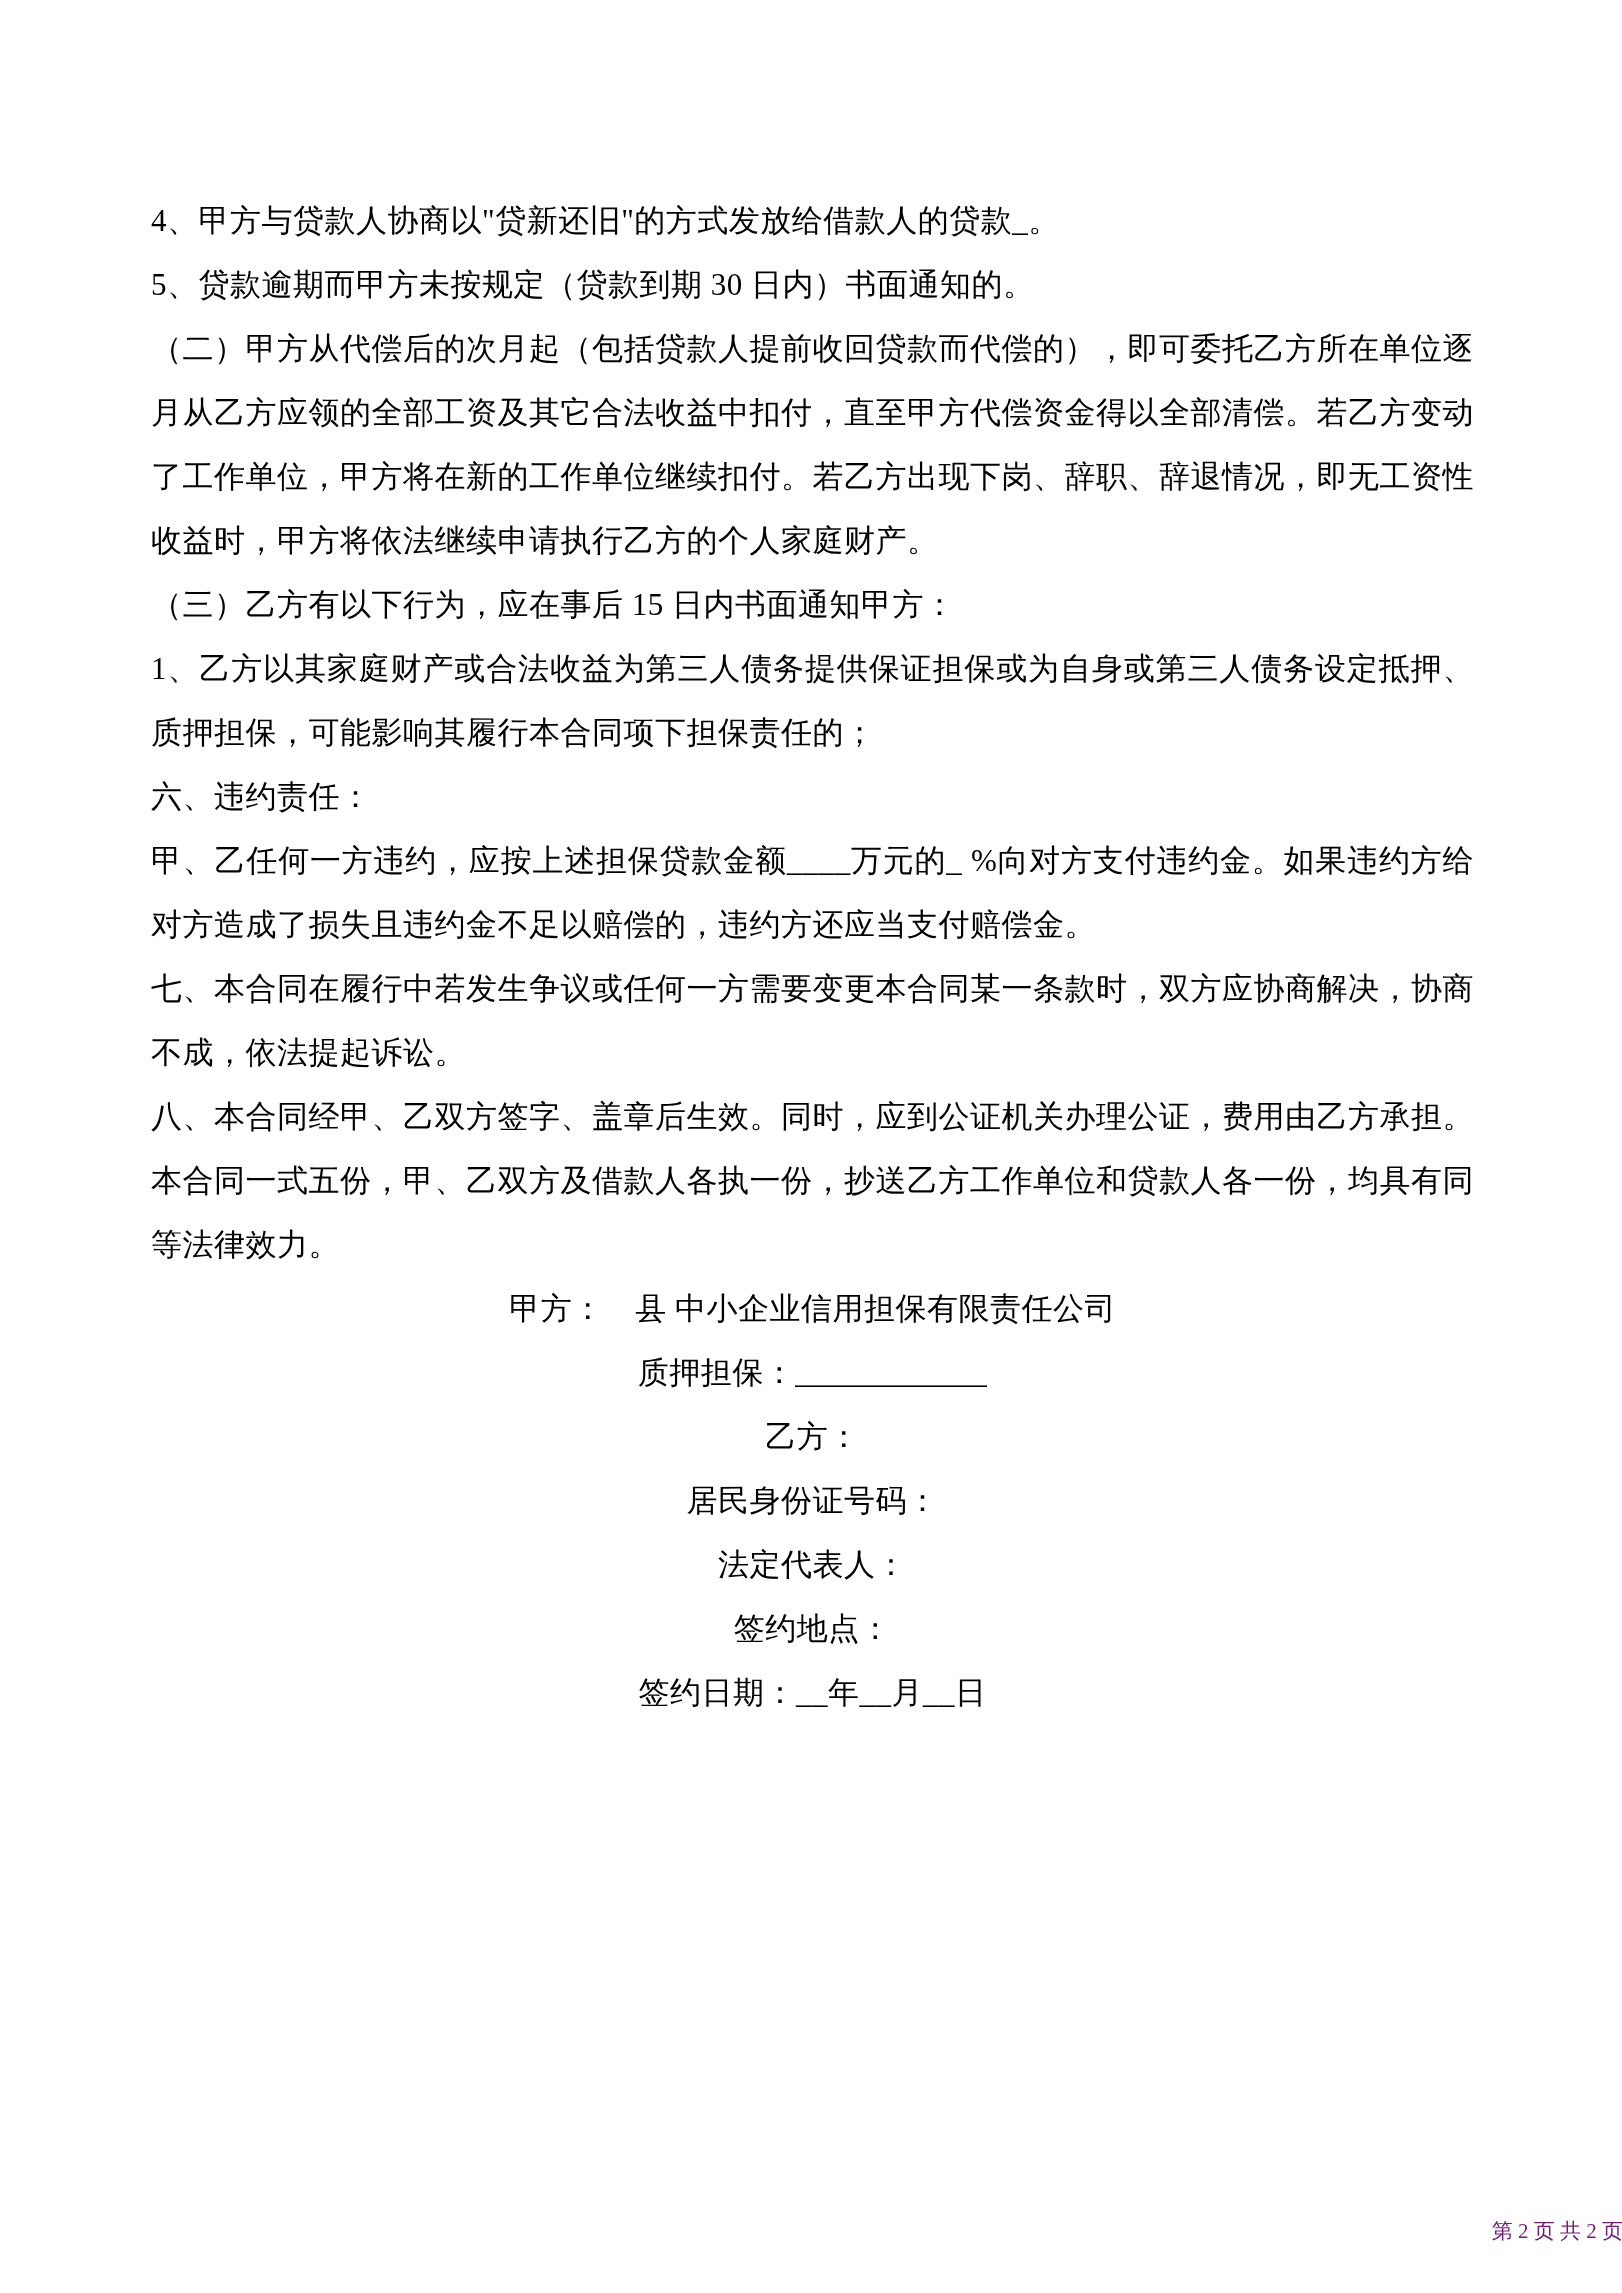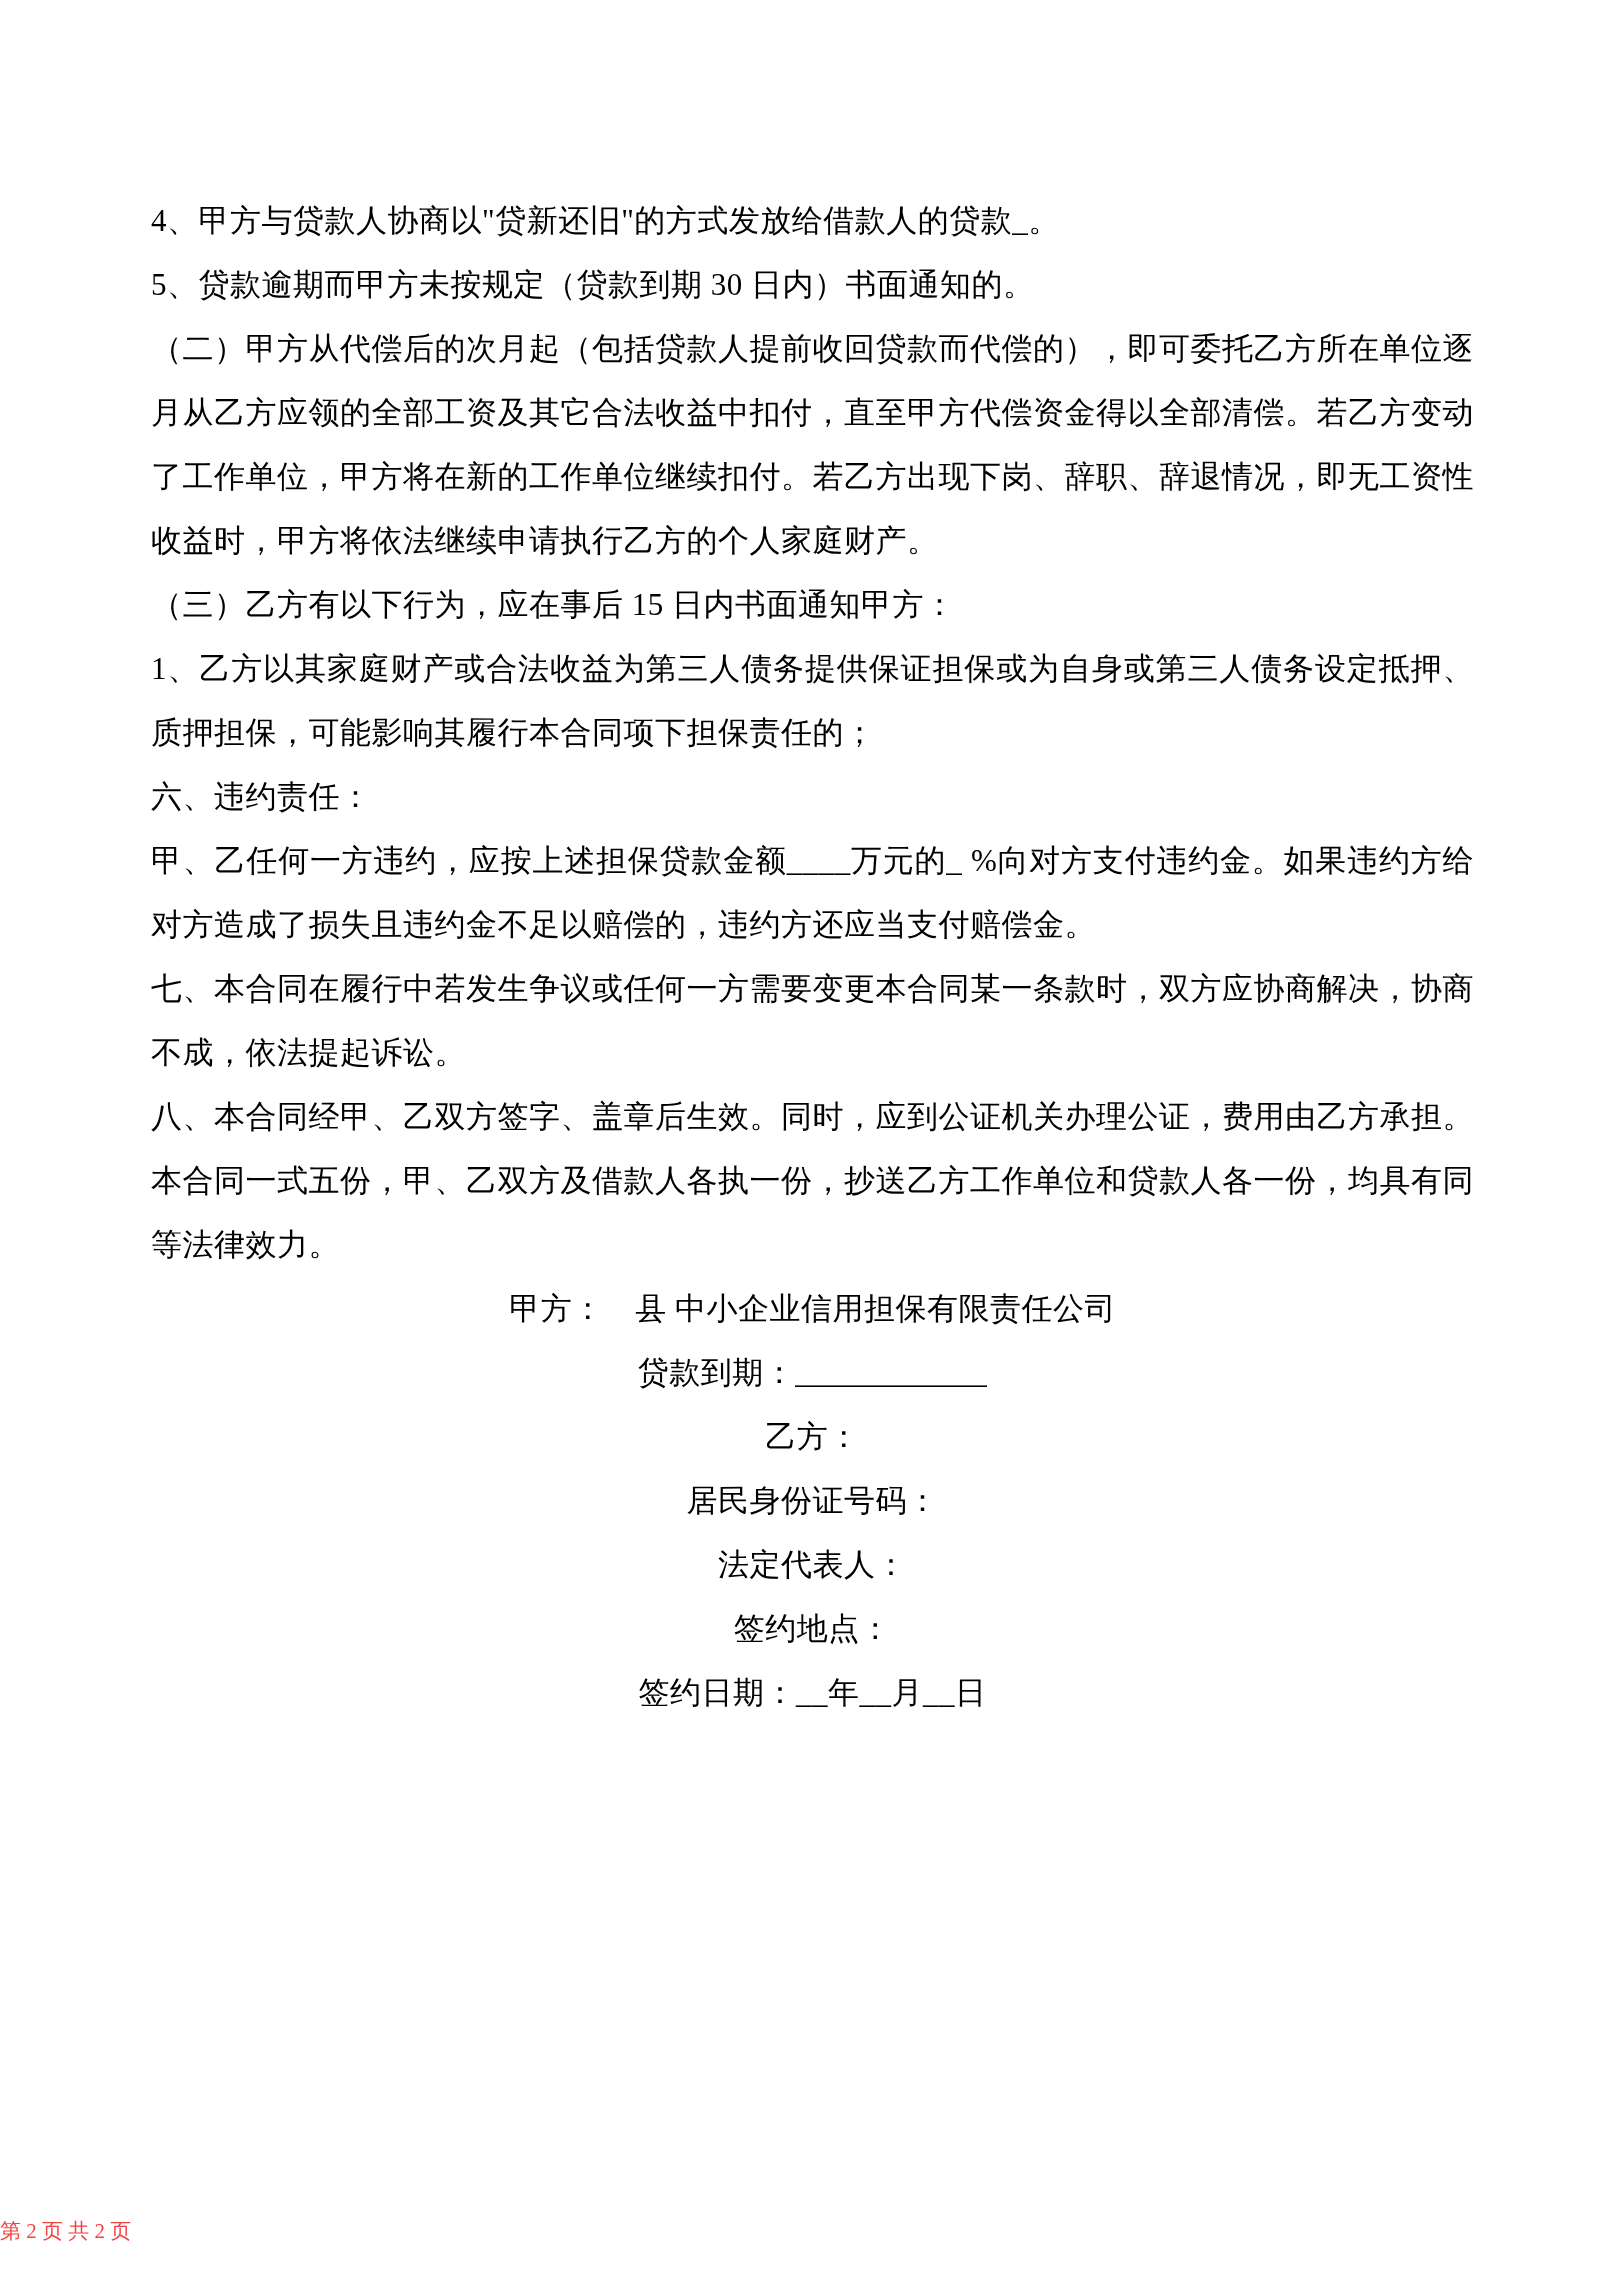--- a/index.html
+++ b/index.html
@@ -31,42 +31,42 @@
     word-break: break-all;
   }
   .para.no-justify {
     text-align: center;
   }
   .page-footer {
     position: absolute;
     top: 2218px;
     left: 0;
     width: 100%;
-    text-align: left;
+    text-align: right;
     font-size: 21px;
     line-height: 27px;
-    color: #ef4444;
+    color: #701a75;
   }
 </style>
 </head>
 <body>
 
 <div class="page">
   <div class="doc-body">
     <p class="para">4、甲方与贷款人协商以"贷新还旧"的方式发放给借款人的贷款_。</p>
     <p class="para">5、贷款逾期而甲方未按规定（贷款到期 30 日内）书面通知的。</p>
     <p class="para">（二）甲方从代偿后的次月起（包括贷款人提前收回贷款而代偿的），即可委托乙方所在单位逐月从乙方应领的全部工资及其它合法收益中扣付，直至甲方代偿资金得以全部清偿。若乙方变动了工作单位，甲方将在新的工作单位继续扣付。若乙方出现下岗、辞职、辞退情况，即无工资性收益时，甲方将依法继续申请执行乙方的个人家庭财产。</p>
     <p class="para">（三）乙方有以下行为，应在事后 15 日内书面通知甲方：</p>
     <p class="para">1、乙方以其家庭财产或合法收益为第三人债务提供保证担保或为自身或第三人债务设定抵押、质押担保，可能影响其履行本合同项下担保责任的；</p>
     <p class="para">六、违约责任：</p>
     <p class="para">甲、乙任何一方违约，应按上述担保贷款金额____万元的_ %向对方支付违约金。如果违约方给对方造成了损失且违约金不足以赔偿的，违约方还应当支付赔偿金。</p>
     <p class="para">七、本合同在履行中若发生争议或任何一方需要变更本合同某一条款时，双方应协商解决，协商不成，依法提起诉讼。</p>
     <p class="para">八、本合同经甲、乙双方签字、盖章后生效。同时，应到公证机关办理公证，费用由乙方承担。本合同一式五份，甲、乙双方及借款人各执一份，抄送乙方工作单位和贷款人各一份，均具有同等法律效力。</p>
     <p class="para no-justify">甲方：　县 中小企业信用担保有限责任公司</p>
-    <p class="para no-justify">贷款到期：____________</p>
+    <p class="para no-justify">质押担保：____________</p>
     <p class="para no-justify">乙方：</p>
     <p class="para no-justify">居民身份证号码：</p>
     <p class="para no-justify">法定代表人：</p>
     <p class="para no-justify">签约地点：</p>
     <p class="para no-justify">签约日期：__年__月__日</p>
   </div>
   <div class="page-footer">第 2 页 共 2 页</div>
 </div>
 
 

